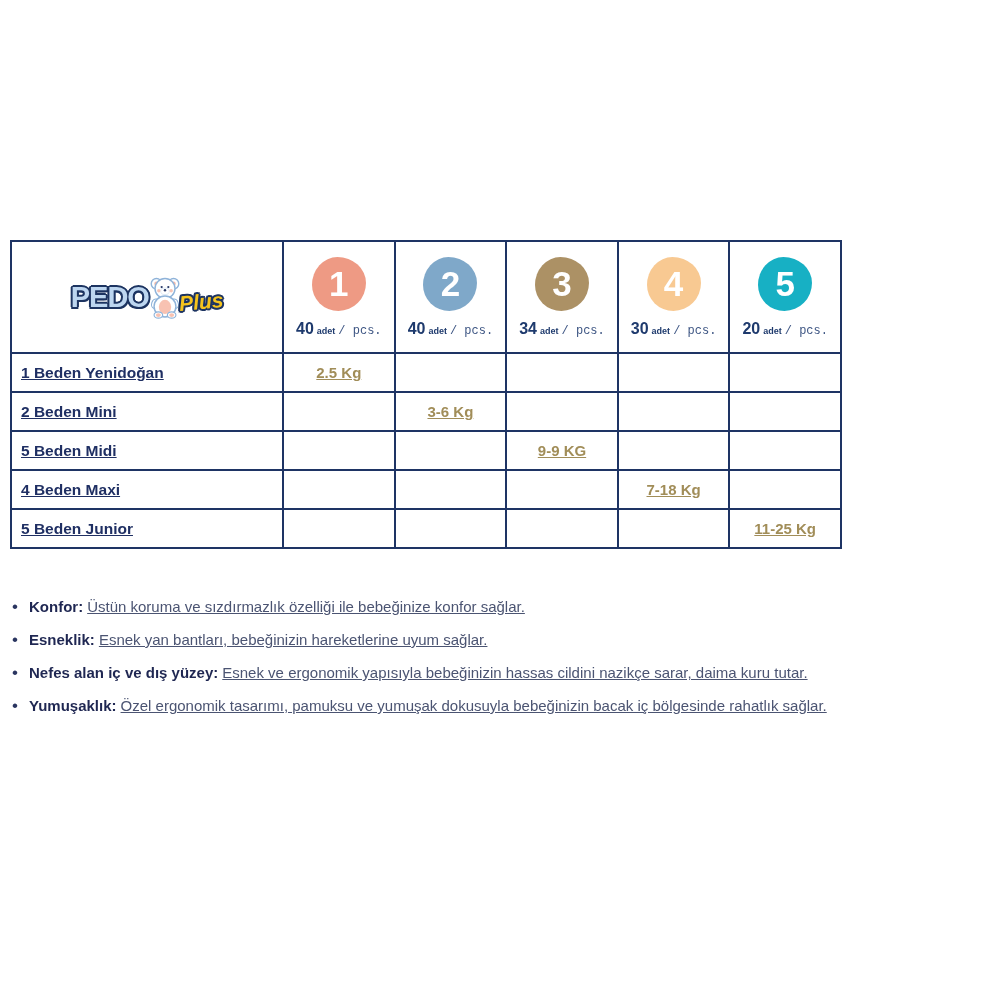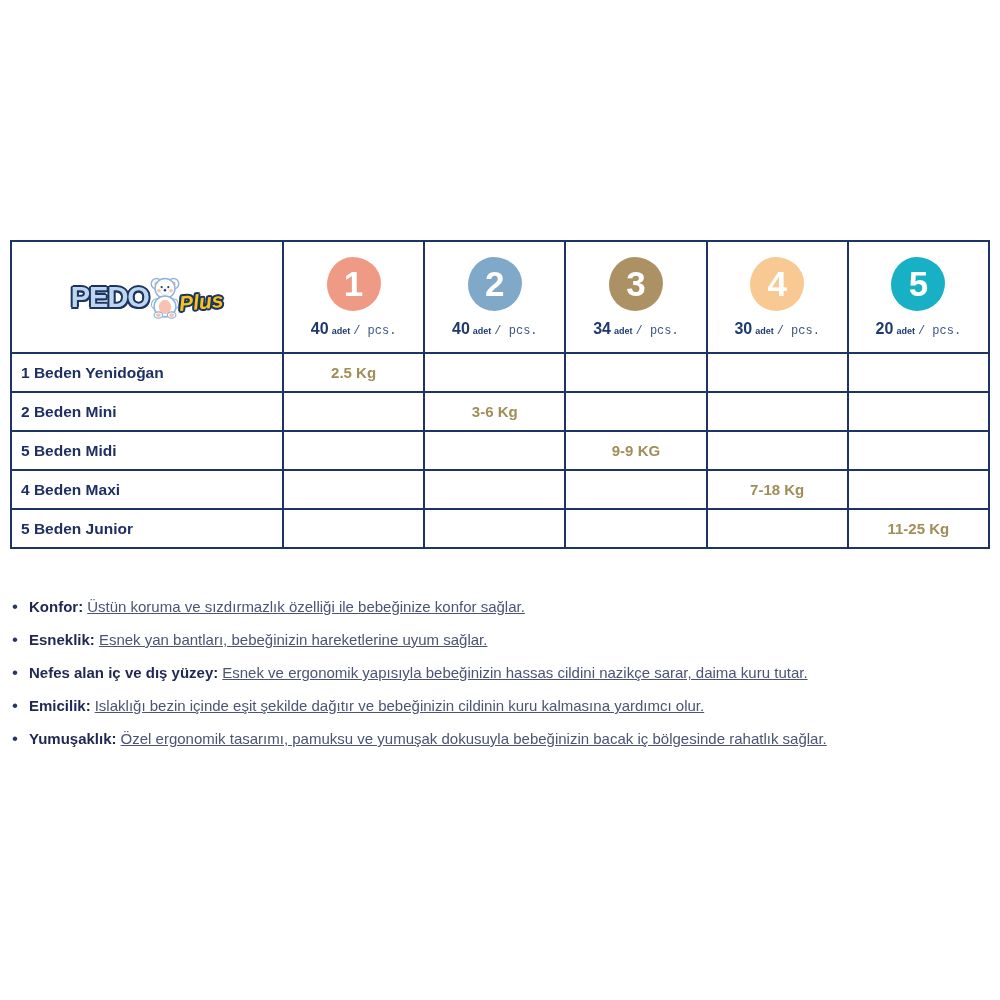--- a/index.html
+++ b/index.html
@@ -4,30 +4,30 @@
 <style>
   * { margin:0; padding:0; box-sizing:border-box; }
   html,body { background:#ffffff; }
   body {
     width:1000px; height:1000px; position:relative; overflow:hidden;
     font-family:"Liberation Sans", sans-serif;
   }
   .page { position:absolute; inset:0; background:#fff; }
 
   
-  .product-table-wrap { position:absolute; left:10px; top:240px; width:980px; }
+  .product-table-wrap { position:absolute; left:10px; top:240px; width:832px; }
   table.product-table {
     width:100%; border-collapse:collapse; table-layout:fixed;
     border:2px solid #1e3464;
   }
   table.product-table th, table.product-table td {
     border:2px solid #1e3464; background:#fff; vertical-align:middle;
   }
   tr.header-row th { height:112px; }
-  tr.data-row td { height:39px; }
+  tr.data-row td { height:39px;text-decoration:underline; }
 
   .brand-cell { text-align:center; }
   .logo { display:flex; align-items:center; justify-content:center; gap:1px; }
   .logo-pedo {
     font-size:29px; font-weight:800; letter-spacing:-1px; color:#bdd6f0;
     text-shadow:-2px 0 0 #1d3461, 2px 0 0 #1d3461, 0 -2px 0 #1d3461, 0 2px 0 #1d3461,
                 -1.5px -1.5px 0 #1d3461, 1.5px -1.5px 0 #1d3461,
                 -1.5px 1.5px 0 #1d3461, 1.5px 1.5px 0 #1d3461;
   }
   .logo-plus {
@@ -216,20 +216,17 @@
     <li>
       <span class="feat-label">Konfor:</span><span class="feat-text">Üstün koruma ve sızdırmazlık özelliği ile bebeğinize konfor sağlar.</span>
     </li>
     <li>
       <span class="feat-label">Esneklik:</span><span class="feat-text">Esnek yan bantları, bebeğinizin hareketlerine uyum sağlar.</span>
     </li>
     <li>
       <span class="feat-label">Nefes alan iç ve dış yüzey:</span><span class="feat-text">Esnek ve ergonomik yapısıyla bebeğinizin hassas cildini nazikçe sarar, daima kuru tutar.</span>
     </li>
     <li>
-      <span class="feat-label">Emicilik:</span><span class="feat-text">Islaklığı bezin içinde eşit şekilde dağıtır ve bebeğinizin cildinin kuru kalmasına yardımcı olur.</span>
-    </li>
-    <li>
       <span class="feat-label">Yumuşaklık:</span><span class="feat-text">Özel ergonomik tasarımı, pamuksu ve yumuşak dokusuyla bebeğinizin bacak iç bölgesinde rahatlık sağlar.</span>
     </li>
   </ul>
 
 </div>
 
 </body></html>

